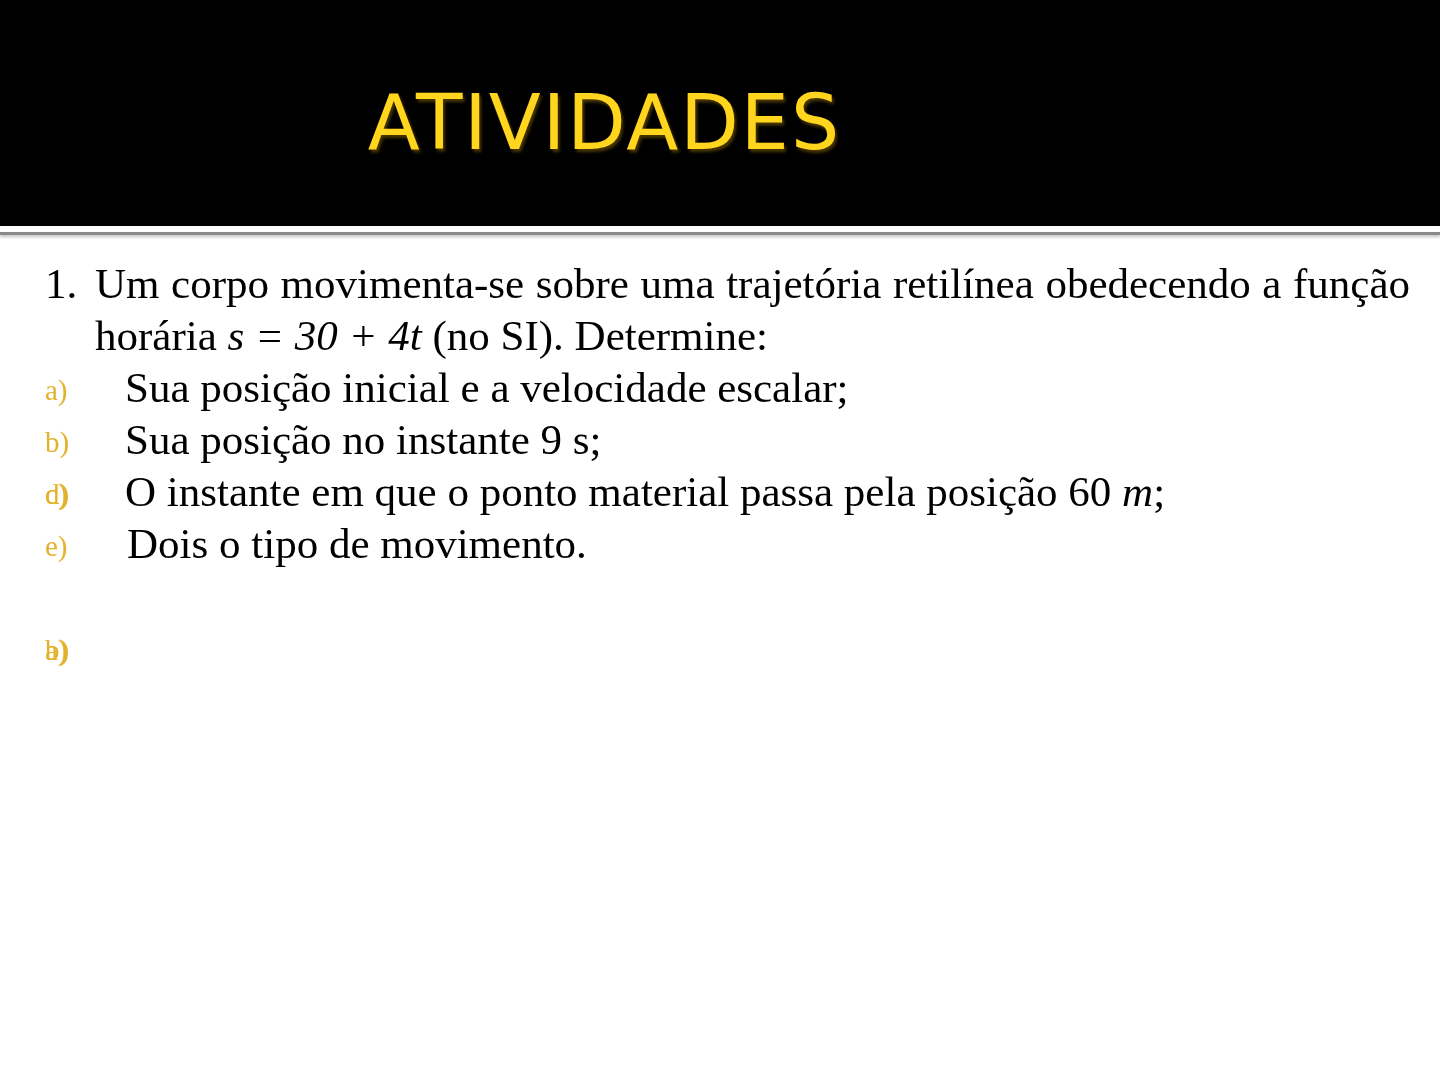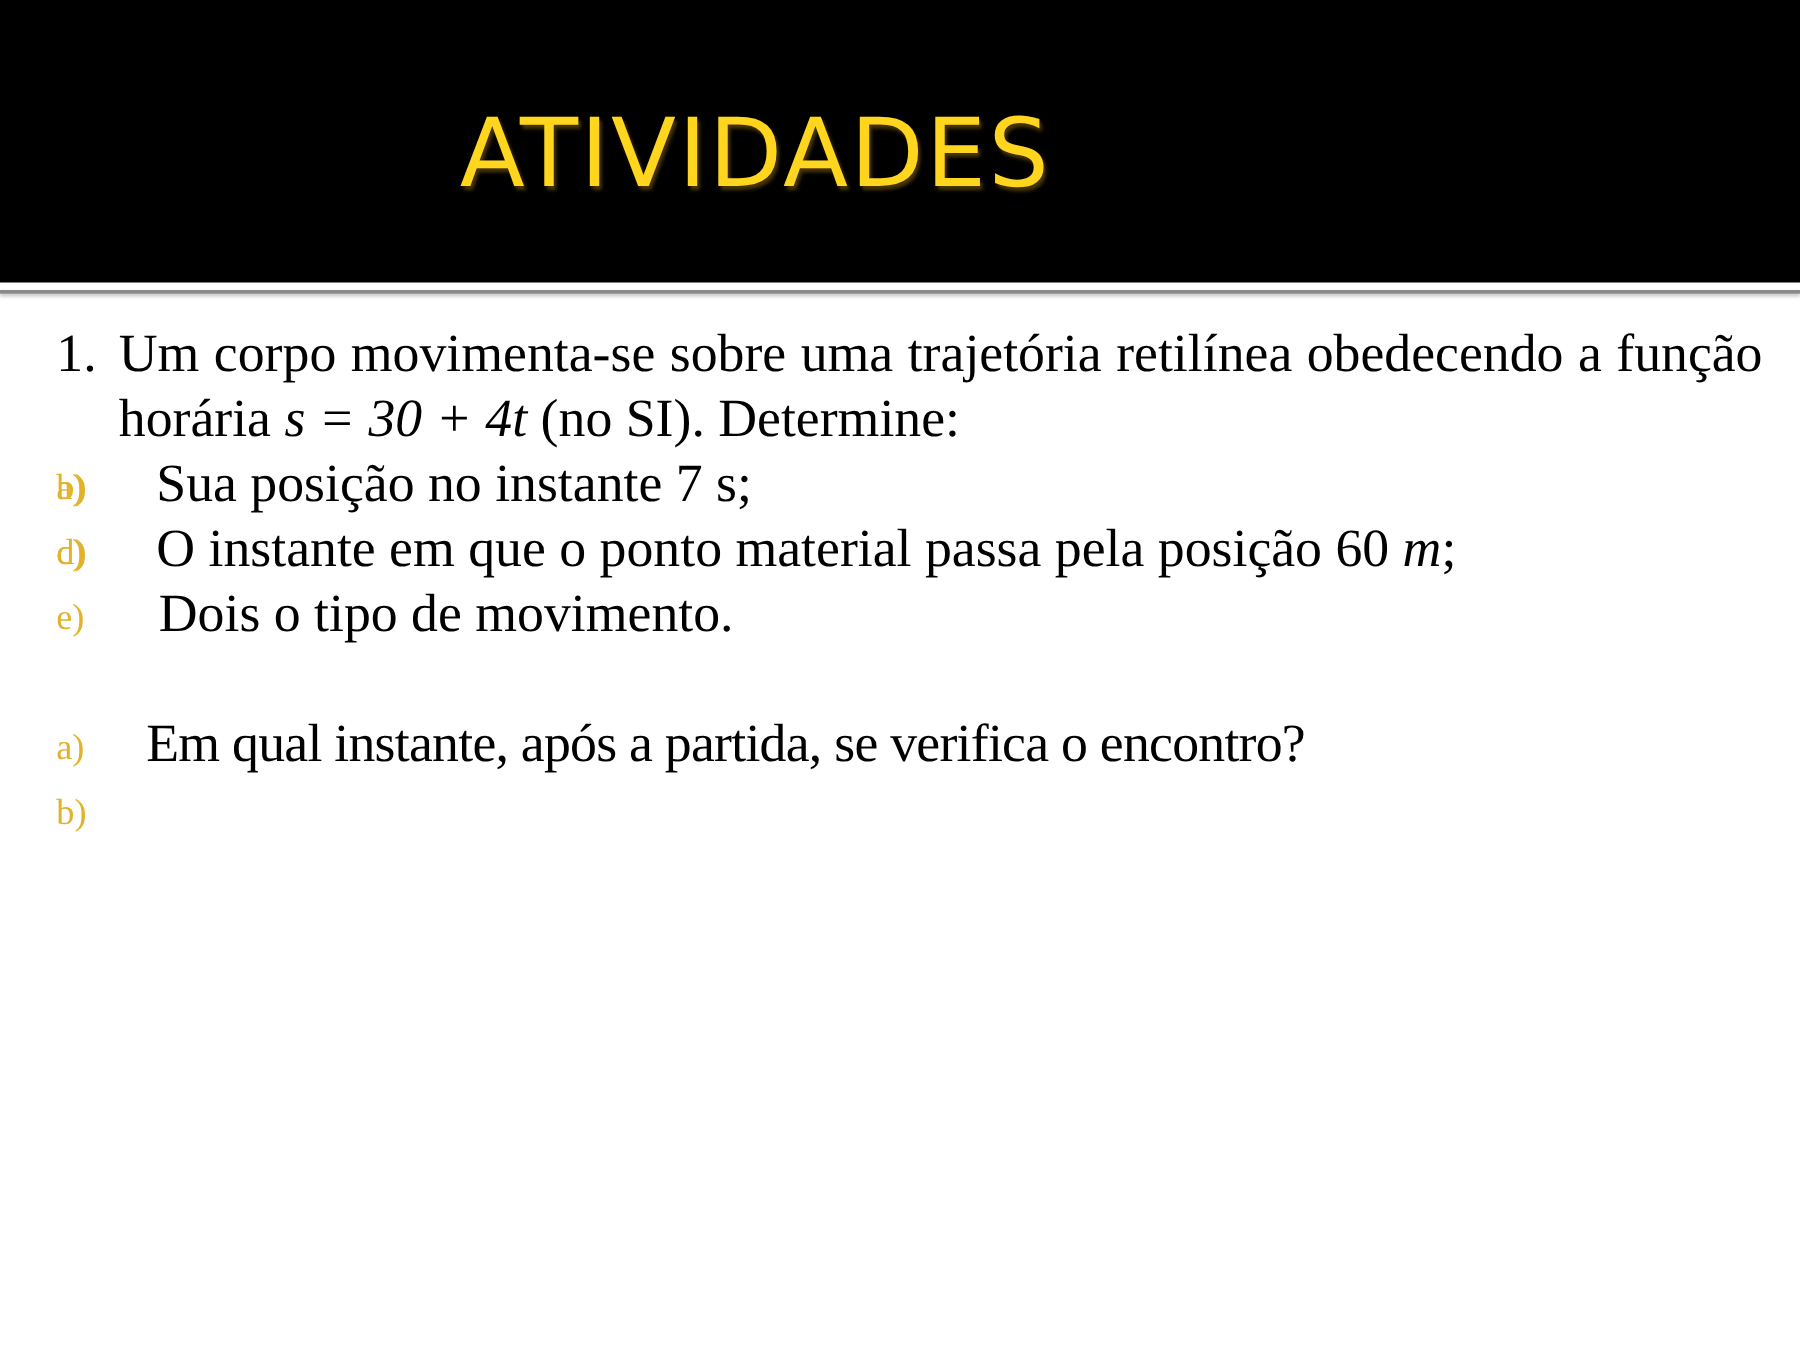--- a/index.html
+++ b/index.html
@@ -50,25 +50,25 @@
 
 <div class="header">
   <div class="title">ATIVIDADES</div>
 </div>
 <div class="rule"></div>
 
 <div class="content">
 
   <div class="q"><span class="num">1.</span><span>Um corpo movimenta-se sobre uma trajetória retilínea obedecendo a função horária </span><i>s = 30 + 4t</i><span> (no SI). Determine:</span></div>
 
-  <div class="item"><span class="lbl">a)</span></div>
-  <div class="item"><span class="lbl">b)</span><span style="padding-left:80px">Sua posição no instante 7 s;</span></div>
+  <div class="item"><span class="lbl">a)</span><span style="padding-left:80px">Sua posição inicial e a velocidade escalar;</span></div>
+  <div class="item"><span class="lbl">b)</span><span style="padding-left:80px">Sua posição no instante 9 s;</span></div>
   <div class="item"><span class="lbl">c)</span></div>
   <div class="item"><span class="lbl">d)</span><span style="padding-left:80px; white-space:pre">O instante em que o ponto material passa pela posição 60 </span><i>m</i><span>;</span></div>
   <div class="item"><span class="lbl">e)</span><span style="padding-left:82px">Dois o tipo de movimento.</span></div>
 
   <div class="gap"></div>
 
 
-  <div class="item"><span class="lbl">a)</span><span style="padding-left:72px; letter-spacing:-0.6px">Em qual instante, após a partida, se verifica o encontro?</span></div>
+  <div class="item"><span class="lbl">a)</span></div>
   <div class="item"><span class="lbl">b)</span></div>
 
 </div>
 
 </body></html>

